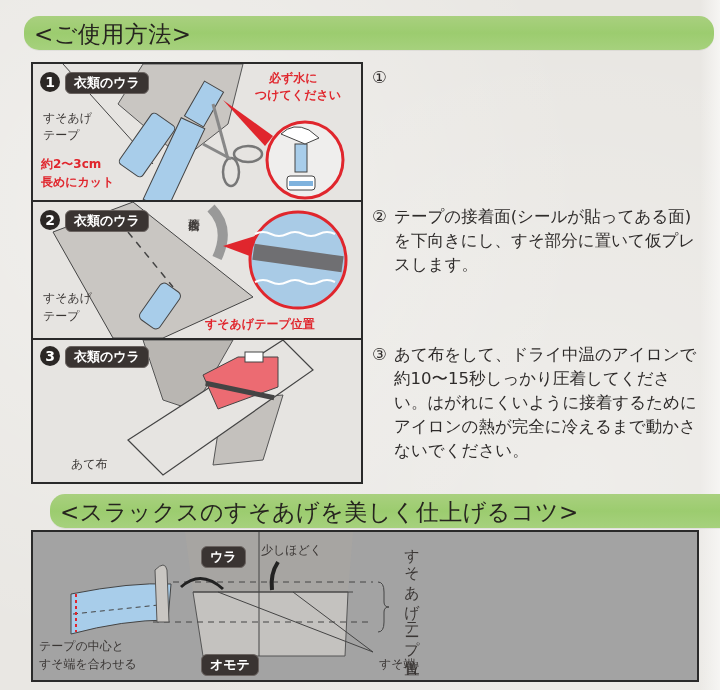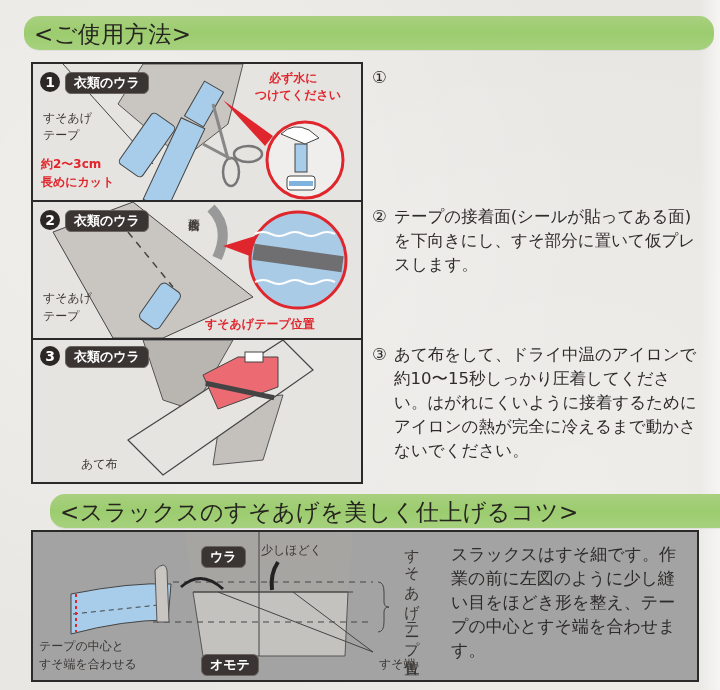--- a/index.html
+++ b/index.html
@@ -138,21 +138,21 @@
     <svg width="328" height="142">
       <polygon points="110,0 200,0 160,70 130,60" fill="#b9b6b2" stroke="#555"></polygon>
       <polygon points="190,60 250,55 230,120 180,125" fill="#c4c1bd" stroke="#555"></polygon>
       <polygon points="95,100 250,0 280,30 130,135" fill="#e6e4e1" stroke="#444" stroke-width="1.2"></polygon>
       <path d="M170,35 l35,-18 l40,0 l0,30 l-60,22 z" fill="#ec6b72" stroke="#444"></path>
       <rect x="172" y="48" width="70" height="5" fill="#444" transform="rotate(12 207 50)"></rect>
       <rect x="212" y="12" width="18" height="10" fill="#fff" stroke="#444"></rect>
     </svg>
     <div class="step-num" style="left:7px;top:6px">3</div>
     <div class="label-pill" style="left:32px;top:6px">衣類のウラ</div>
-    <div class="lbl" style="left:48px;top:116px">あて布</div>
+    <div class="lbl" style="left:38px;top:116px">あて布</div>
   </div>
 </div>
 
 <div class="instructions">
   <div class="step-text" style="top:66px;width:330px">
     <span class="marker">①</span>
   </div>
   <div class="step-text" style="top:205px;width:330px">
     <span class="marker">②</span>
     <span class="body">テープの接着面(シールが貼ってある面)を下向きにし、すそ部分に置いて仮プレスします。</span>
@@ -185,14 +185,13 @@
     <path d="M245,30 q-8,12 -6,28" fill="none" stroke="#222" stroke-width="4"></path>
     <path d="M345,50 q6,0 6,10 l0,10 q0,5 5,5 q-5,0 -5,5 l0,10 q0,10 -6,10" fill="none" stroke="#444"></path>
   </svg>
   <div class="label-pill" style="left:168px;top:14px">ウラ</div>
   <div class="label-pill" style="left:168px;top:122px">オモテ</div>
   <div class="lbl" style="left:228px;top:10px">少しほどく</div>
   <div class="lbl vert" style="left:370px;top:6px;height:110px;font-size:15px;line-height:17px">すそあげテープ位置</div>
   <div class="lbl" style="left:346px;top:124px">すそ端</div>
   <div class="lbl" style="left:6px;top:106px">テープの中心と</div>
   <div class="lbl" style="left:6px;top:124px">すそ端を合わせる</div>
-  <div class="tip-text">スラックスはすそ細です。作業の前に左図のように少し縫い目をほどき形を整え、テープの中心とすそ端を合わせます。</div>
 </div>
 
 </body></html>

